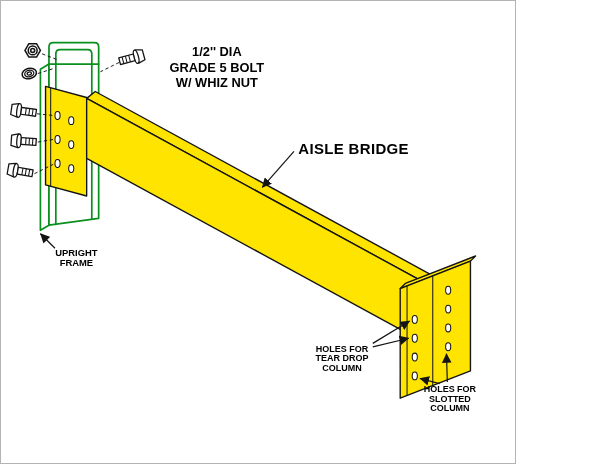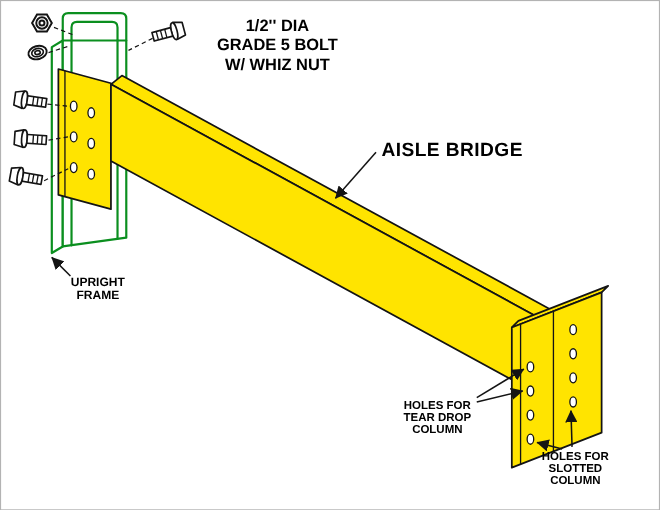--- a/index.html
+++ b/index.html
@@ -1,16 +1,16 @@
 <!DOCTYPE html>
 <html style="--bg: #ffffff; --border: #b3b3b3; --beam-yellow: #ffe400; --frame-green: #0b8f1f; --outline: #141414; --hole-fill: #ffffff; --text: #000000;"><head>
 <meta charset="utf-8">
 <style>
   html,body{margin:0;padding:0;background:#fff}
-  .stage{position:relative;width:600px;height:464px;box-sizing:border-box;
+  .stage{position:relative;width:516px;height:464px;box-sizing:border-box;
          background:var(--bg,#fff);border:1px solid var(--border,#b3b3b3);
          font-family:"Liberation Sans",sans-serif}
   .stage svg{display:block;width:100%;height:100%}
   .yellow{fill:var(--beam-yellow,#ffe400);stroke:var(--outline,#141414);stroke-width:1.6;stroke-linejoin:round}
   .yline{fill:none;stroke:var(--outline,#141414);stroke-width:1.2}
   .gface{fill:#fff;stroke:var(--frame-green,#0b8f1f);stroke-width:2;stroke-linejoin:round}
   .gline{fill:none;stroke:var(--frame-green,#0b8f1f);stroke-width:2;stroke-linecap:round}
   .hole{fill:var(--hole-fill,#fff);stroke:var(--outline,#141414);stroke-width:1.2}
   .hw{fill:#fff;stroke:var(--outline,#141414);stroke-width:1.5;stroke-linejoin:round}
   .hwd{fill:#fff;stroke:var(--outline,#141414);stroke-width:1.8}

